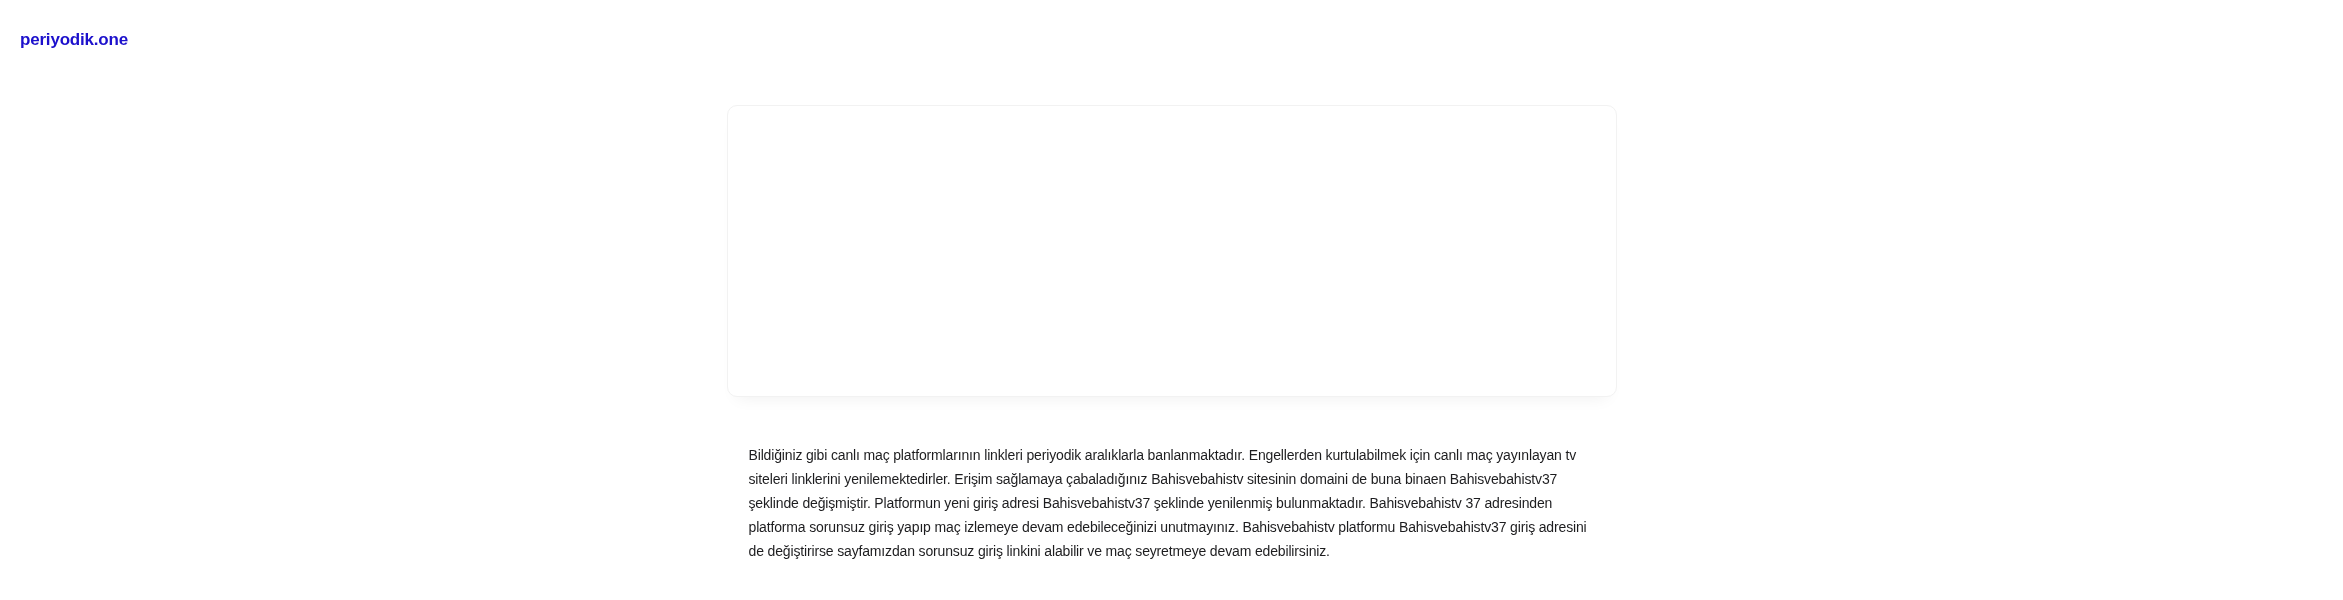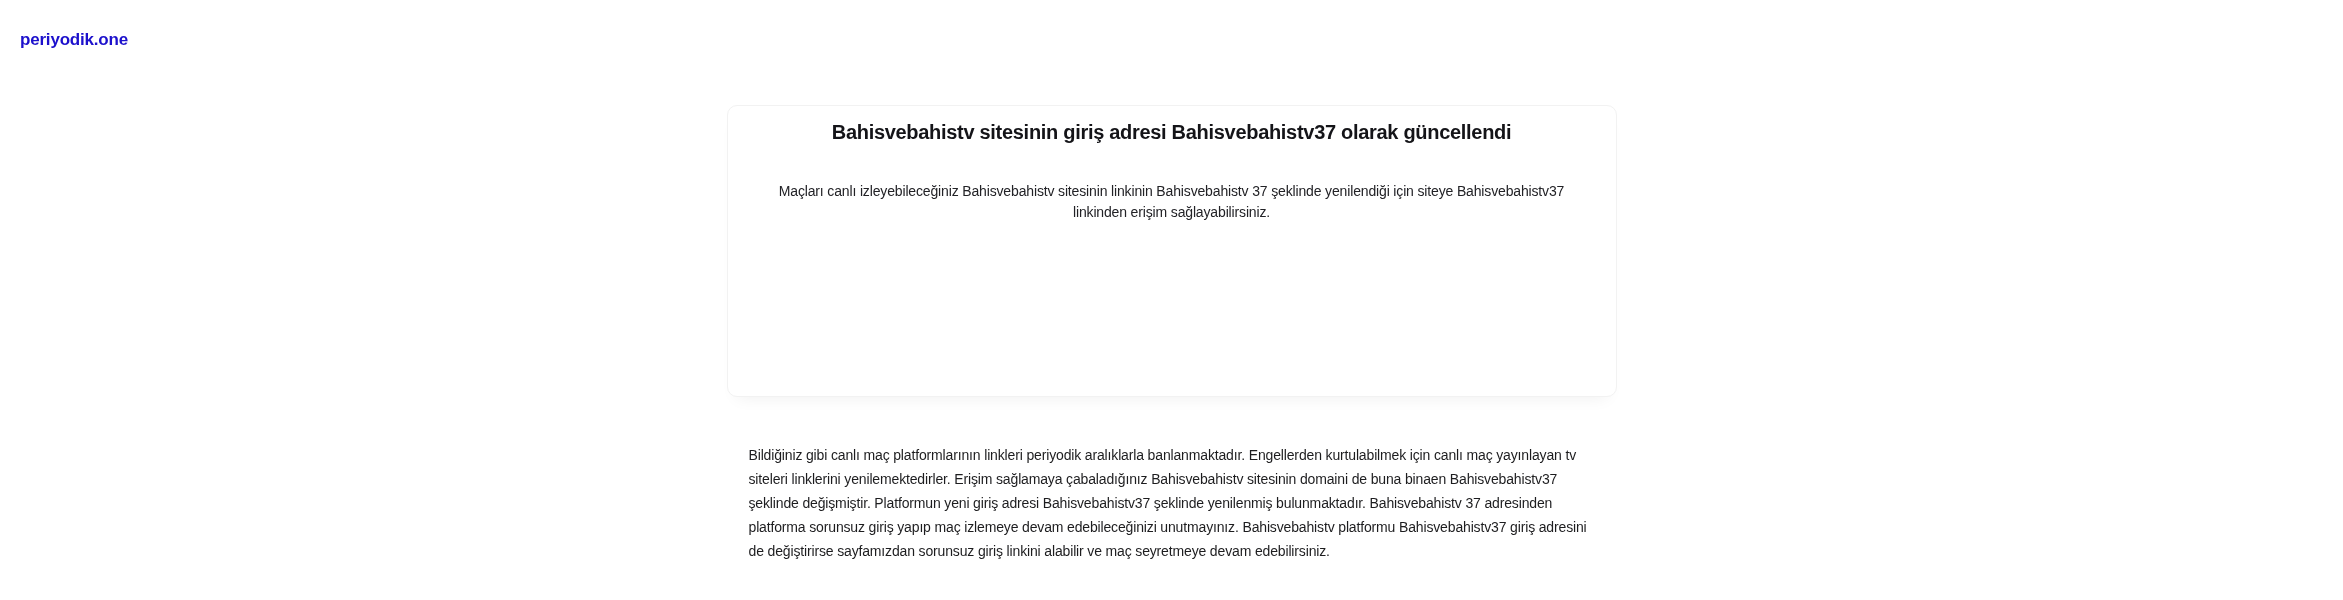--- a/index.html
+++ b/index.html
@@ -93,21 +93,19 @@
 </head>
 <body>
 
 <header class="site-header">
   <a class="logo">periyodik.one</a>
 </header>
 
 <main class="main-col">
 
   <section class="article-card">
-    <h1 class="article-title">Bahisvebahistv sitesinin giriş adresi Bahisvebahistv37 olarak güncellendi</h1>
 
 
-    <p class="article-intro">Maçları canlı izleyebileceğiniz Bahisvebahistv sitesinin linkinin Bahisvebahistv 37 şeklinde yenilendiği için siteye Bahisvebahistv37 linkinden erişim sağlayabilirsiniz.</p>
   </section>
 
   <article class="article-body">Bildiğiniz gibi canlı maç platformlarının linkleri periyodik aralıklarla banlanmaktadır. Engellerden kurtulabilmek için canlı maç yayınlayan tv siteleri linklerini yenilemektedirler. Erişim sağlamaya çabaladığınız Bahisvebahistv sitesinin domaini de buna binaen Bahisvebahistv37 şeklinde değişmiştir. Platformun yeni giriş adresi Bahisvebahistv37 şeklinde yenilenmiş bulunmaktadır. Bahisvebahistv 37 adresinden platforma sorunsuz giriş yapıp maç izlemeye devam edebileceğinizi unutmayınız. Bahisvebahistv platformu Bahisvebahistv37 giriş adresini de değiştirirse sayfamızdan sorunsuz giriş linkini alabilir ve maç seyretmeye devam edebilirsiniz.</article>
 
 </main>
 
 </body></html>

